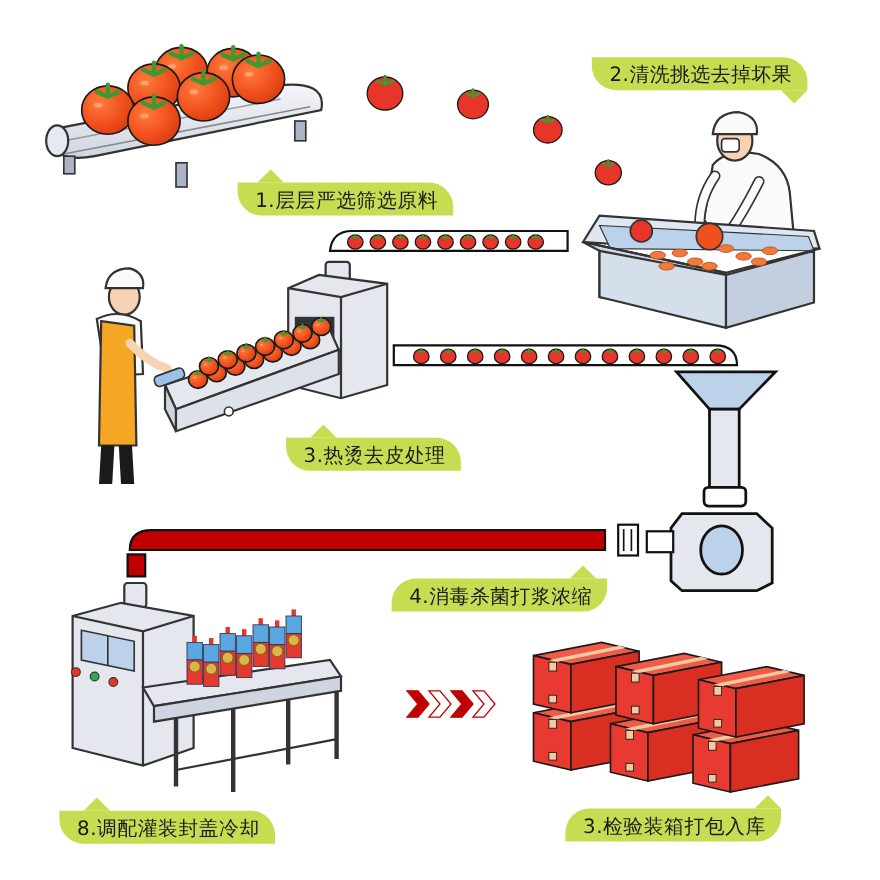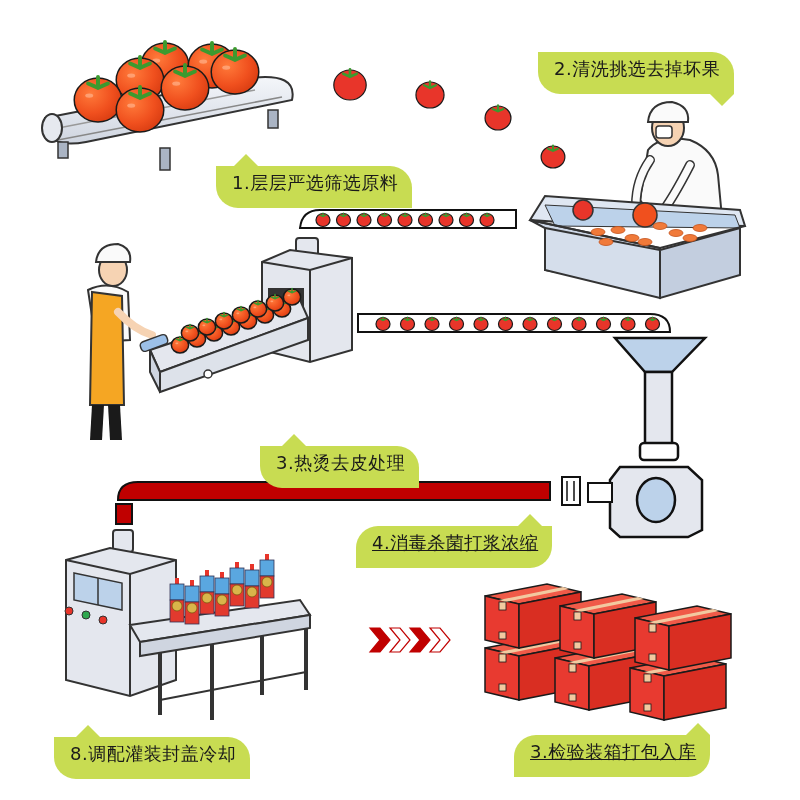--- a/index.html
+++ b/index.html
@@ -1,24 +1,24 @@
 <!DOCTYPE html>
 <html><head>
 <meta charset="utf-8">
 <style>
   html,body{margin:0;padding:0;background:#ffffff;}
   body{width:800px;height:800px;position:relative;overflow:hidden;font-family:"DejaVu Sans","Liberation Sans",sans-serif;}
   #stage{position:absolute;left:0;top:0;width:800px;height:800px;}
-  .label{position:absolute;background:#c8dc52;color:#1a1a1a;font-size:18px;line-height:34px;height:42px;padding:0 14px 0 16px;white-space:nowrap;letter-spacing:0.5px;}
+  .label{position:absolute;background:#c8dc52;color:#1a1a1a;font-size:18px;line-height:34px;height:30px;padding:0 14px 0 16px;white-space:nowrap;letter-spacing:0.5px;}
   .label .tail{position:absolute;width:0;height:0;border-left:12px solid transparent;border-right:12px solid transparent;}
   .tail.up{top:-12px;border-bottom:12px solid #c8dc52;}
   .tail.down{bottom:-12px;border-top:12px solid #c8dc52;}
   
   .bubble-a{border-radius:0 22px 0 22px;}
-  .bubble-b{border-radius:22px 0 22px 0;text-decoration:underline;}
+  .bubble-b{border-radius:22px 0 22px 0;}
 </style>
 </head>
 <body>
 
 <div id="stage">
   <svg id="art" width="800" height="800" viewBox="0 0 800 800" xmlns="http://www.w3.org/2000/svg">
     <defs>
       <linearGradient id="metalGrad" x1="0" y1="0" x2="0" y2="1">
         <stop offset="0" stop-color="#f4f6fa"></stop>
           <stop offset="1" stop-color="#cfd5e0"></stop>
@@ -465,21 +465,21 @@
 
   
   <div class="label bubble-a" style="left:216px;top:166px;text-align:right;">
     <span class="tail up" style="left:18px;"></span>
     <span>1.层层严选筛选原料</span>
   </div>
   <div class="label bubble-a" style="left:538px;top:52px;">
     <span class="tail down" style="left:172px;"></span>
     <span>2.清洗挑选去掉坏果</span>
   </div>
-  <div class="label bubble-a" style="left:260px;top:398px;margin-top:48px;">
+  <div class="label bubble-a" style="left:260px;top:398px;">
     <span class="tail up" style="left:22px;"></span>
     <span>3.热烫去皮处理</span>
   </div>
   <div class="label bubble-b" style="left:356px;top:526px;">
     <span class="tail up" style="left:162px;"></span>
     <span>4.消毒杀菌打浆浓缩</span>
   </div>
   <div class="label bubble-a" style="left:54px;top:737px;">
     <span class="tail up" style="left:22px;"></span>
     <span>8.调配灌装封盖冷却</span>

